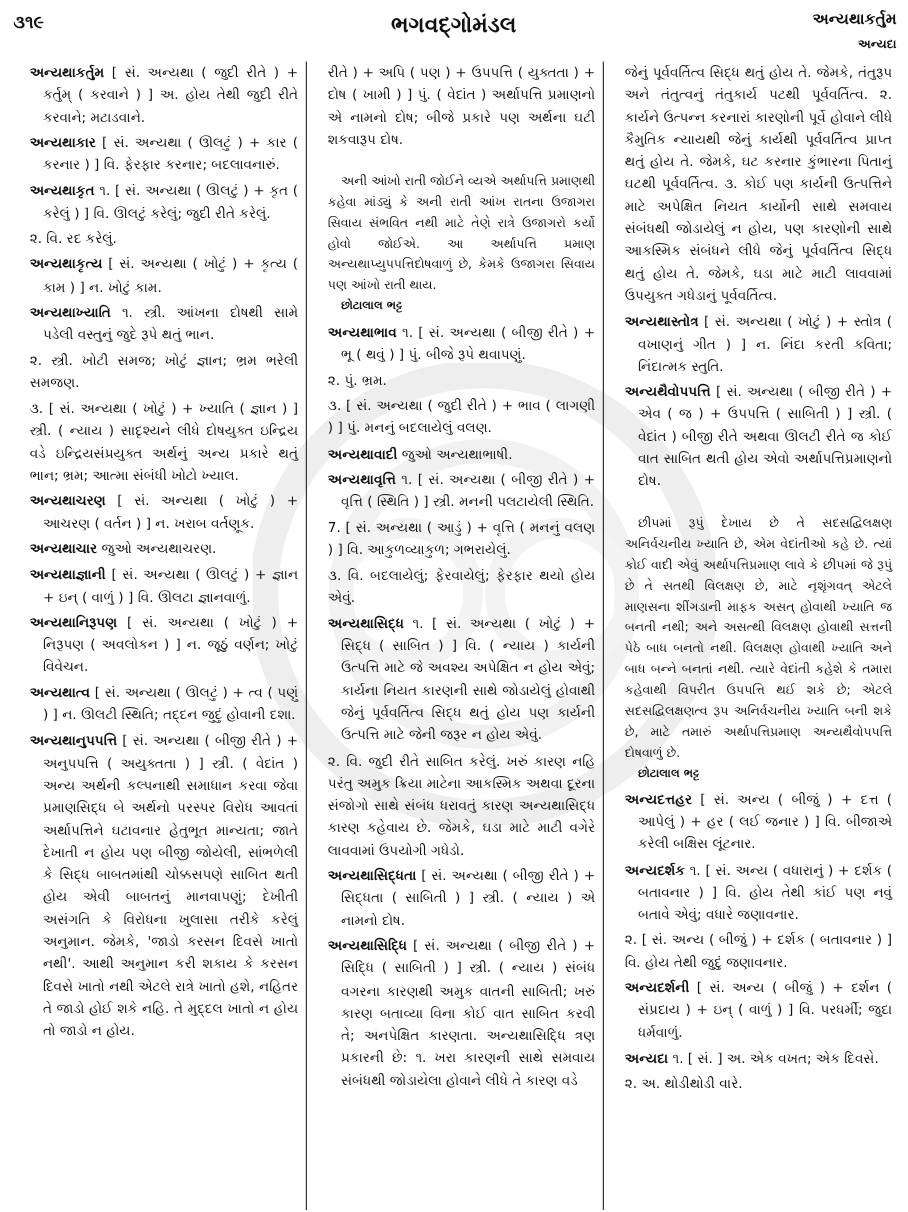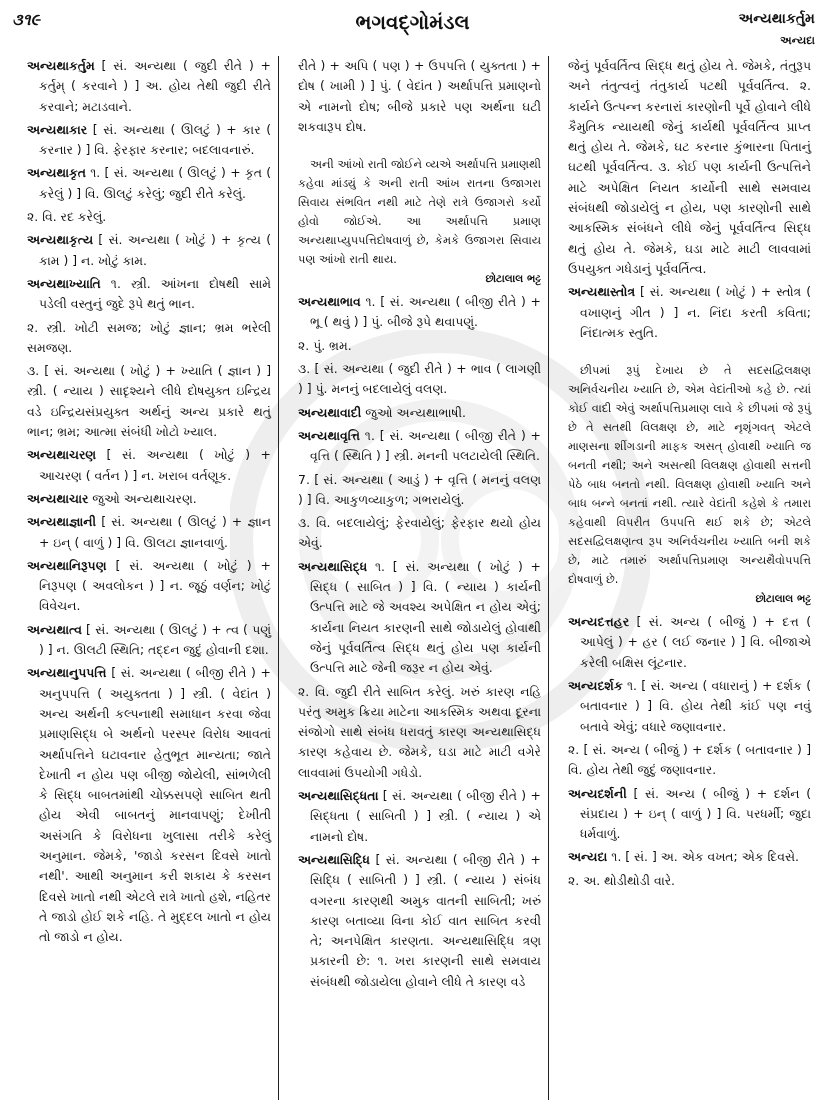--- a/index.html
+++ b/index.html
@@ -9,38 +9,38 @@
     font-family: "DejaVu Sans", sans-serif;
     position: relative;
   }
   .watermark {
     position: absolute; left: 230px; top: 330px; width: 420px; height: 420px;
     pointer-events: none;
   }
   .header {
     position: absolute; left: 0; top: 0; width: 825px; height: 50px;
   }
-  .page-num { position: absolute; left: 12px; top: 10px; font-size: 16px; font-weight: bold; font-style: italic; }
+  .page-num { position: absolute; left: 12px; top: 10px; font-size: 16px; font-weight: bold; }
   .running-title { position: absolute; left: 0; width: 825px; top: 10px; text-align: center; font-size: 20px; font-weight: bold; }
   .guide-1 { position: absolute; right: 10px; top: 10px; font-size: 14px; font-weight: bold; }
   .guide-2 { position: absolute; right: 10px; top: 34px; font-size: 11px; font-weight: bold; }
   .columns {
     position: absolute; left: 8px; top: 56px; width: 812px; height: 1044px;
     display: flex;
   }
   .col {
     width: 270px; height: 100%; overflow: hidden; box-sizing: border-box;
     padding: 0 7px; font-size: 12.4px; line-height: 20.3px; text-align: justify;
   }
   .col + .col { border-left: 1.6px solid #222; }
   .entry { margin: 0 0 3px 12px; text-indent: -12px; padding-left: 12px; }
   .sub { margin: 0 0 3px 12px; }
   .hw { font-weight: bold; }
   .quote { font-size: 11.4px; line-height: 19px; margin: 18px 0 4px 12px; text-indent: 12px; }
-  .sign { display: block; text-align: right; font-size: 10.5px; font-weight: bold; }
+  .sign { display: block; text-align: left; font-size: 10.5px; font-weight: bold; }
 </style>
 </head>
 <body>
 
 <svg class="watermark" viewBox="0 0 420 420">
   <circle cx="210" cy="210" r="200" fill="none" stroke="#eeeeee" stroke-width="26"></circle>
   <circle cx="210" cy="210" r="130" fill="none" stroke="#f1f1f1" stroke-width="22"></circle>
   <circle cx="140" cy="210" r="60" fill="none" stroke="#f3f3f3" stroke-width="18"></circle>
   <circle cx="280" cy="210" r="60" fill="none" stroke="#f3f3f3" stroke-width="18"></circle>
 </svg>
@@ -80,20 +80,21 @@
       <p class="sub"><span>7. [ સં. અન્યથા ( આડું ) + વૃત્તિ ( મનનું વલણ ) ] વિ. આકુળવ્યાકુળ; ગભરાયેલું.</span></p>
       <p class="sub"><span>૩. વિ. બદલાયેલું; ફેરવાયેલું; ફેરફાર થયો હોય એવું.</span></p>
       <p class="entry"><span class="hw">અન્યથાસિદ્ધ</span><span> ૧. [ સં. અન્યથા ( ખોટું ) + સિદ્ધ ( સાબિત ) ] વિ. ( ન્યાય ) કાર્યની ઉત્પત્તિ માટે જે અવશ્ય અપેક્ષિત ન હોય એવું; કાર્યના નિયત કારણની સાથે જોડાયેલું હોવાથી જેનું પૂર્વવર્તિત્વ સિદ્ધ થતું હોય પણ કાર્યની ઉત્પત્તિ માટે જેની જરૂર ન હોય એવું.</span></p>
       <p class="sub"><span>૨. વિ. જુદી રીતે સાબિત કરેલું. ખરું કારણ નહિ પરંતુ અમુક ક્રિયા માટેના આકસ્મિક અથવા દૂરના સંજોગો સાથે સંબંધ ધરાવતું કારણ અન્યથાસિદ્ધ કારણ કહેવાય છે. જેમકે, ઘડા માટે માટી વગેરે લાવવામાં ઉપયોગી ગધેડો.</span></p>
       <p class="entry"><span class="hw">અન્યથાસિદ્ધતા</span><span> [ સં. અન્યથા ( બીજી રીતે ) + સિદ્ધતા ( સાબિતી ) ] સ્ત્રી. ( ન્યાય ) એ નામનો દોષ.</span></p>
       <p class="entry"><span class="hw">અન્યથાસિદ્ધિ</span><span> [ સં. અન્યથા ( બીજી રીતે ) + સિદ્ધિ ( સાબિતી ) ] સ્ત્રી. ( ન્યાય ) સંબંધ વગરના કારણથી અમુક વાતની સાબિતી; ખરું કારણ બતાવ્યા વિના કોઈ વાત સાબિત કરવી તે; અનપેક્ષિત કારણતા. અન્યથાસિદ્ધિ ત્રણ પ્રકારની છે: ૧. ખરા કારણની સાથે સમવાય સંબંધથી જોડાયેલા હોવાને લીધે તે કારણ વડે</span></p>
     </div>
   <div class="col" id="col2">
       <p class="sub"><span>જેનું પૂર્વવર્તિત્વ સિદ્ધ થતું હોય તે. જેમકે, તંતુરૂપ અને તંતુત્વનું તંતુકાર્ય પટથી પૂર્વવર્તિત્વ. ૨. કાર્યને ઉત્પન્ન કરનારાં કારણોની પૂર્વે હોવાને લીધે કૈમુતિક ન્યાયથી જેનું કાર્યથી પૂર્વવર્તિત્વ પ્રાપ્ત થતું હોય તે. જેમકે, ઘટ કરનાર કુંભારના પિતાનું ઘટથી પૂર્વવર્તિત્વ. ૩. કોઈ પણ કાર્યની ઉત્પત્તિને માટે અપેક્ષિત નિયત કાર્યોની સાથે સમવાય સંબંધથી જોડાયેલું ન હોય, પણ કારણોની સાથે આકસ્મિક સંબંધને લીધે જેનું પૂર્વવર્તિત્વ સિદ્ધ થતું હોય તે. જેમકે, ઘડા માટે માટી લાવવામાં ઉપયુક્ત ગધેડાનું પૂર્વવર્તિત્વ.</span></p>
       <p class="entry"><span class="hw">અન્યથાસ્તોત્ર</span><span> [ સં. અન્યથા ( ખોટું ) + સ્તોત્ર ( વખાણનું ગીત ) ] ન. નિંદા કરતી કવિતા; નિંદાત્મક સ્તુતિ.</span></p>
+      <p class="entry"><span class="hw">અન્યથૈવોપપત્તિ</span><span> [ સં. અન્યથા ( બીજી રીતે ) + એવ ( જ ) + ઉપપત્તિ ( સાબિતી ) ] સ્ત્રી. ( વેદાંત ) બીજી રીતે અથવા ઊલટી રીતે જ કોઈ વાત સાબિત થતી હોય એવો અર્થાપત્તિપ્રમાણનો દોષ.</span></p>
       <div class="quote"><span>છીપમાં રૂપું દેખાય છે તે સદસદ્વિલક્ષણ અનિર્વચનીય ખ્યાતિ છે, એમ વેદાંતીઓ કહે છે. ત્યાં કોઈ વાદી એવું અર્થાપત્તિપ્રમાણ લાવે કે છીપમાં જે રૂપું છે તે સતથી વિલક્ષણ છે, માટે નૃશૃંગવત્ એટલે માણસના શીંગડાની માફક અસત્ હોવાથી ખ્યાતિ જ બનતી નથી; અને અસત્થી વિલક્ષણ હોવાથી સત્તની પેઠે બાધ બનતો નથી. વિલક્ષણ હોવાથી ખ્યાતિ અને બાધ બન્ને બનતાં નથી. ત્યારે વેદાંતી કહેશે કે તમારા કહેવાથી વિપરીત ઉપપત્તિ થઈ શકે છે; એટલે સદસદ્વિલક્ષણત્વ રૂપ અનિર્વચનીય ખ્યાતિ બની શકે છે, માટે તમારું અર્થાપત્તિપ્રમાણ અન્યથૈવોપપત્તિ દોષવાળું છે.</span><span class="sign">છોટાલાલ ભટ્ટ</span></div>
       <p class="entry"><span class="hw">અન્યદત્તહર</span><span> [ સં. અન્ય ( બીજું ) + દત્ત ( આપેલું ) + હર ( લઈ જનાર ) ] વિ. બીજાએ કરેલી બક્ષિસ લૂંટનાર.</span></p>
       <p class="entry"><span class="hw">અન્યદર્શક</span><span> ૧. [ સં. અન્ય ( વધારાનું ) + દર્શક ( બતાવનાર ) ] વિ. હોય તેથી કાંઈ પણ નવું બતાવે એવું; વધારે જણાવનાર.</span></p>
       <p class="sub"><span>૨. [ સં. અન્ય ( બીજું ) + દર્શક ( બતાવનાર ) ] વિ. હોય તેથી જુદું જણાવનાર.</span></p>
       <p class="entry"><span class="hw">અન્યદર્શની</span><span> [ સં. અન્ય ( બીજું ) + દર્શન ( સંપ્રદાય ) + ઇન્ ( વાળું ) ] વિ. પરધર્મી; જુદા ધર્મવાળું.</span></p>
       <p class="entry"><span class="hw">અન્યદા</span><span> ૧. [ સં. ] અ. એક વખત; એક દિવસે.</span></p>
       <p class="sub"><span>૨. અ. થોડીથોડી વારે.</span></p>
     </div>
 </div>
 

